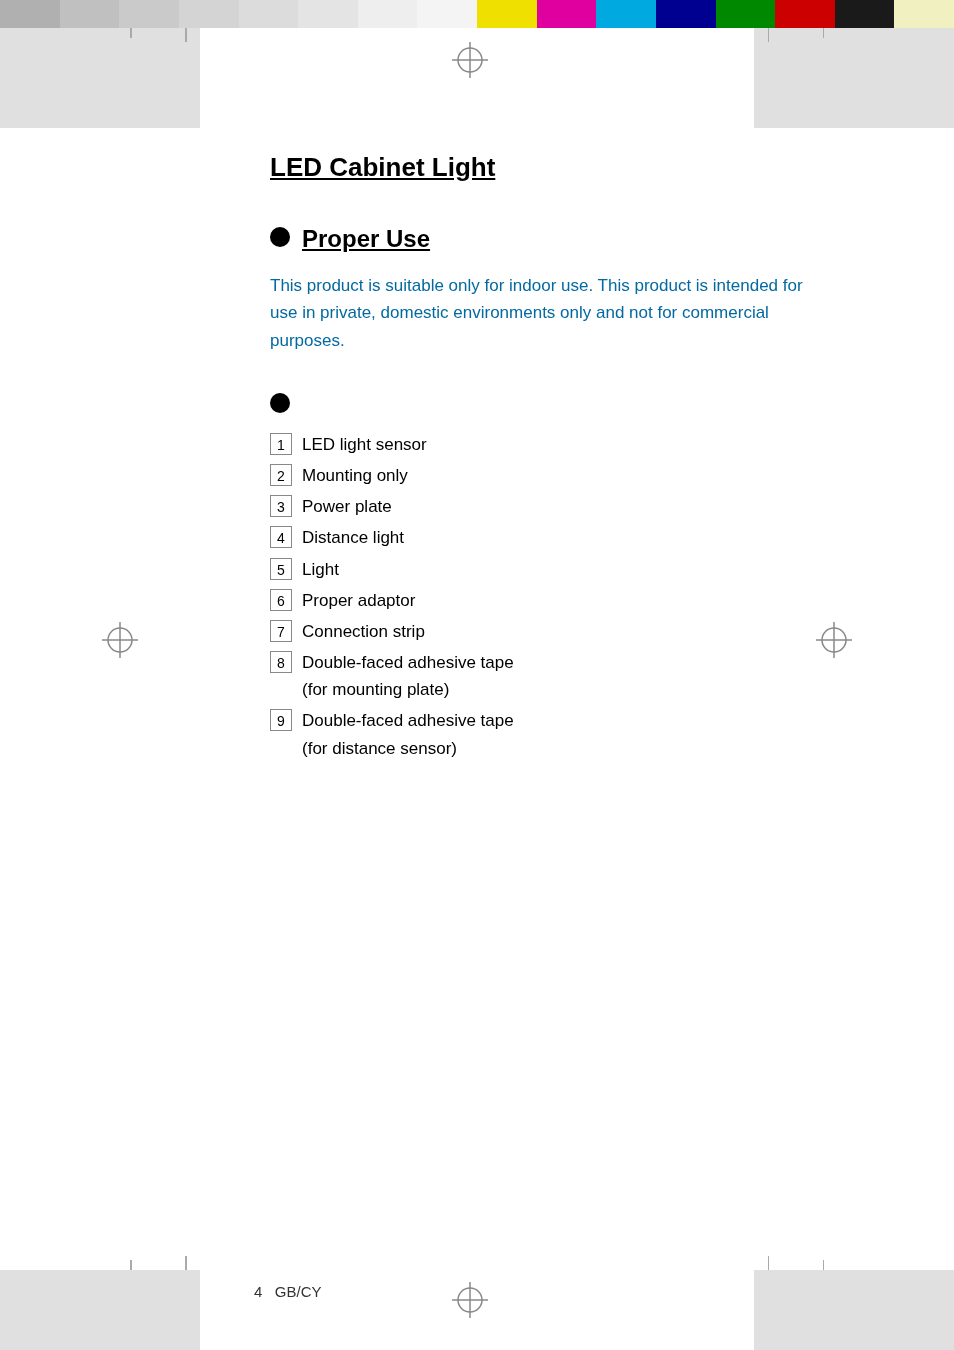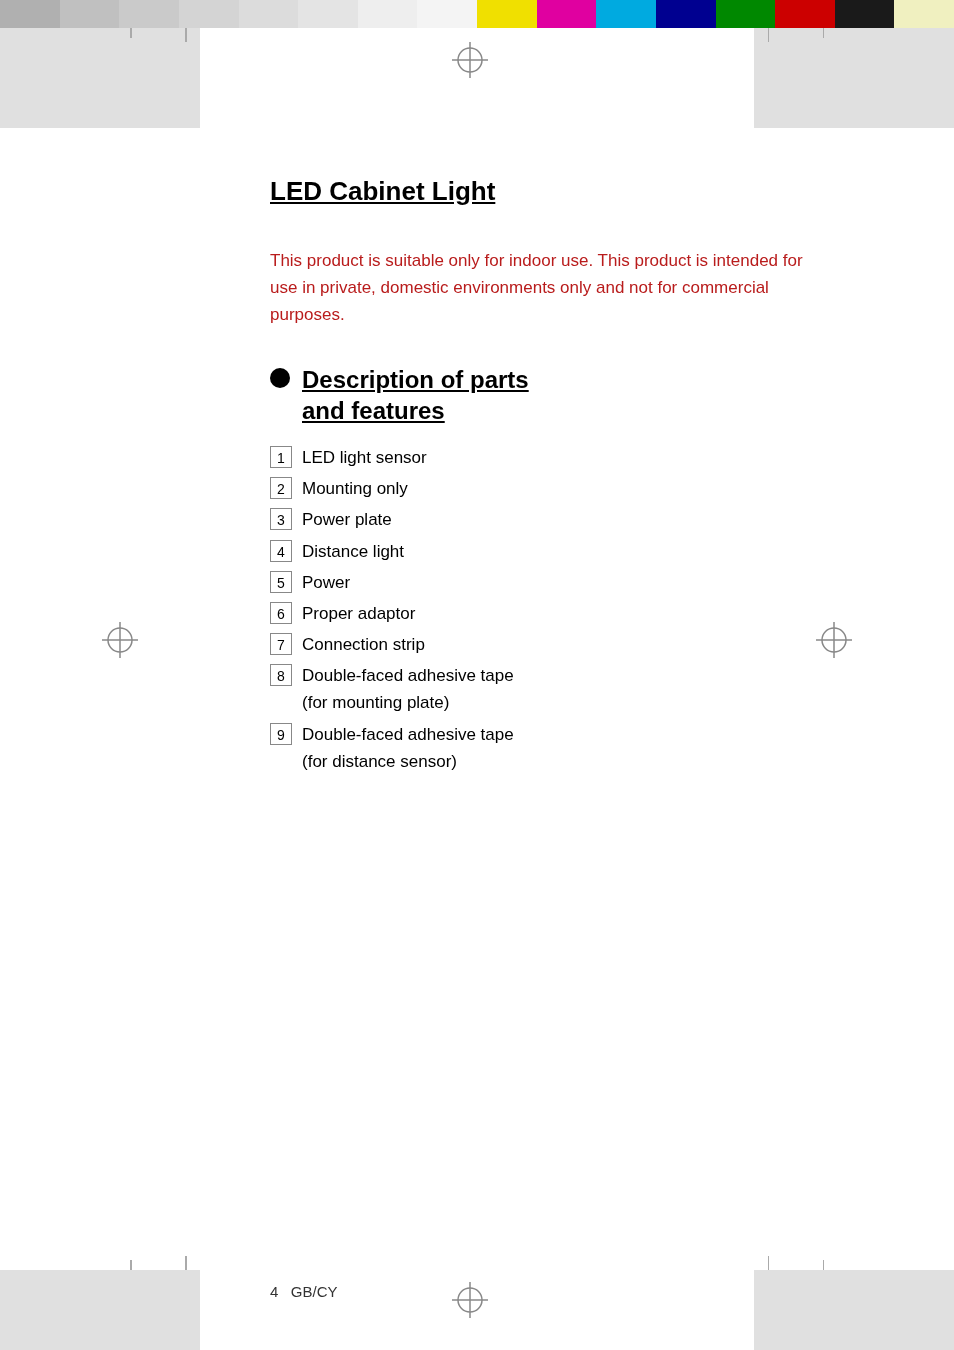--- a/index.html
+++ b/index.html
@@ -82,21 +82,21 @@
       bottom: 0;
       right: 0;
       width: 200px;
       height: 80px;
       background: #e0e0e0;
     }
 
     
     .content {
       position: absolute;
-      top: 176px;
+      top: 152px;
       left: 270px;
       width: 560px;
     }
 
     .product-title {
       font-size: 26px;
       font-weight: bold;
       text-decoration: underline;
       margin-bottom: 40px;
       color: #000;
@@ -126,21 +126,21 @@
       font-size: 24px;
       font-weight: bold;
       text-decoration: underline;
       color: #000;
       line-height: 1.3;
     }
 
     .section-body {
       font-size: 17px;
       line-height: 1.6;
-      color: #b91c1c;
+      color: #0369a1;
       margin-left: 0;
     }
 
     
     .parts-list {
       list-style: none;
       margin-top: 10px;
     }
 
     .parts-list li {
@@ -167,21 +167,21 @@
     }
 
     .part-text {
       flex: 1;
     }
 
     
     .footer-page {
       position: absolute;
       bottom: 50px;
-      left: 270px;
+      left: 254px;
       font-size: 15px;
       color: #333;
     }
 
     
     .crosshair {
       position: absolute;
     }
   </style>
 </head>
@@ -248,30 +248,30 @@
 <div style="position:absolute;bottom:80px;left:185px;width:1.5px;height:14px;background:#aaa;"></div>
 <div style="position:absolute;bottom:80px;left:130px;width:1.5px;height:10px;background:#aaa;"></div>
 <div style="position:absolute;bottom:80px;right:185px;width:1.5px;height:14px;background:#aaa;"></div>
 <div style="position:absolute;bottom:80px;right:130px;width:1.5px;height:10px;background:#aaa;"></div>
 
 <div class="content">
 
   <h1 class="product-title">LED Cabinet Light</h1>
 
   <div class="section">
+    <div class="section-header">
+      <div class="bullet-circle"></div>
+      <span class="section-title">Proper Use</span>
+    </div>
     <p class="section-body">This product is suitable only for indoor use. This product is intended for use in private, domestic environments only and not for commercial purposes.</p>
   </div>
 
   <div class="section">
     <div class="section-header">
       <div class="bullet-circle"></div>
-      <span class="section-title">
-        <span>Description of parts</span><br>
-        <span>and features</span>
-      </span>
     </div>
 
     <ul class="parts-list">
       <li>
         <span class="part-number">1</span>
         <span class="part-text">LED light sensor</span>
       </li>
       <li>
         <span class="part-number">2</span>
         <span class="part-text">Mounting only</span>
@@ -279,21 +279,21 @@
       <li>
         <span class="part-number">3</span>
         <span class="part-text">Power plate</span>
       </li>
       <li>
         <span class="part-number">4</span>
         <span class="part-text">Distance light</span>
       </li>
       <li>
         <span class="part-number">5</span>
-        <span class="part-text">Power</span>
+        <span class="part-text">Light</span>
       </li>
       <li>
         <span class="part-number">6</span>
         <span class="part-text">Proper adaptor</span>
       </li>
       <li>
         <span class="part-number">7</span>
         <span class="part-text">Connection strip</span>
       </li>
       <li>

